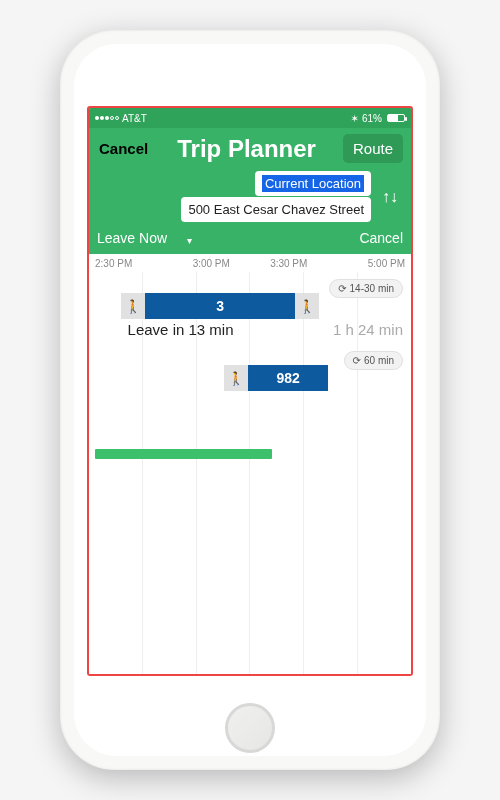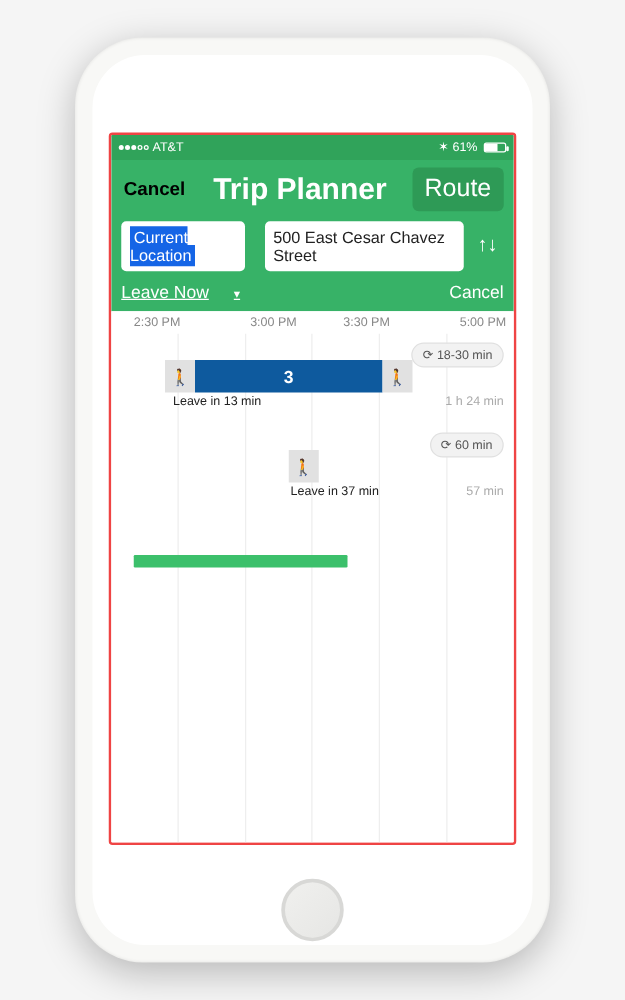--- a/index.html
+++ b/index.html
@@ -91,48 +91,47 @@
     color:#fff;
     padding: 6px 8px 8px 8px;
   }
   .header-top {
     display:flex; align-items:center; justify-content:space-between;
     margin-bottom:8px;
   }
   .title { font-size:24px; font-weight:600; }
   .btn-plain { color:#000000; font-size:15px; background:none; border:none; padding:4px 2px;font-weight:bold;}
   .btn-route {
-    background:#2e9a56; color:#fff; font-size:20px; border:none;
+    background:#2e9a56; color:#fff; font-size:15px; border:none;
     padding:6px 10px; border-radius:5px;
   }
   .inputs-row { display:flex; gap:6px; align-items:center; }
-  .inputs-col { flex:1; display:flex; flex-direction:row; gap:16px; }
+  .inputs-col { flex:1; display:flex; flex-direction:column; gap:1px;align-items:flex-end; }
   .field {
     background:#fff; border-radius:4px; padding:5px 7px;
     font-size:13px; color:#222;
   }
   .field.selected { }
   .field.selected span {
     background:#1565e6; color:#fff; padding:1px 3px;
   }
   .swap-btn {
     width:26px; display:flex; align-items:center; justify-content:center;
     color:#fff; font-size:16px;
   }
   .header-bottom {
     display:flex; justify-content:space-between; align-items:center;
     margin-top:8px; font-size:14px;
   }
-  .hb-left { display:flex; align-items:flex-end; gap:20px;text-decoration:underline;}
+  .hb-left { display:flex; align-items:flex-end; gap:20px;}
   .chev { font-size:10px; }
   
   .timeline {
     flex:1; position:relative; overflow:hidden;
     background:#fff;
-    padding-left:12px;
   }
   .time-labels {
     display:flex; font-size:10px; color:#888;
     padding:4px 0 2px 0;
   }
   .time-labels span { flex:1; text-align:center; }
   .time-labels span:first-child{ text-align:left; padding-left:6px;}
   .time-labels span:last-child{ text-align:right; padding-right:6px;}
   .grid {
     position:absolute; top:18px; bottom:0; left:0; right:0;
@@ -157,21 +156,21 @@
   .walk-seg {
     background:#e1e1e1; display:flex; align-items:center; justify-content:center;
     color:#777; font-size:13px; width:24px;
   }
   .bus-seg {
     background:#0e5a9e; color:#fff; font-weight:700;
     display:flex; align-items:center; justify-content:center;
     font-size:14px;
   }
   .row-meta {
-    position:absolute; top:36px; font-size:10px; color:#222;
+    position:absolute; top:36px; font-size:15px; color:#222;
     display:flex; width:100%; padding:0 8px; justify-content:space-between;
   }
   .row-meta .dur { color:#aaa; }
   .bike-row { position:relative; margin-top:30px; height:48px;}
   .bike-bar {
     position:absolute; left:6px; top:4px; height:10px;
     background:#3cc06b; border-radius:1px;
   }
   .bike-meta {
     position:absolute; top:18px; left:6px; font-size:11px;
@@ -249,44 +248,41 @@
             <div></div>
             <div></div>
             <div></div>
             <div></div>
             <div></div>
         </div>
 
         <div class="route-row">
           <div class="freq-pill">
             <span>⟳</span>
-            <span>18-30 min</span>
+            <span>14-30 min</span>
           </div>
           <div class="bar-wrap" style="left:10%;">
             <div class="walk-seg">🚶</div>
             <div class="bus-seg" style="width:150px;">3</div>
             <div class="walk-seg">🚶</div>
           </div>
           <div class="row-meta">
             <span style="margin-left:10%;">Leave in 13 min</span>
             <span class="dur">1 h 24 min</span>
           </div>
         </div>
 
         <div class="route-row">
           <div class="freq-pill">
             <span>⟳</span>
             <span>60 min</span>
           </div>
           <div class="bar-wrap" style="left:42%;">
             <div class="walk-seg">🚶</div>
-          </div>
-          <div class="row-meta">
-            <span style="margin-left:42%;">Leave in 37 min</span>
-            <span class="dur">57 min</span>
+            <div class="bus-seg" style="width:80px;">982</div>
           </div>
         </div>
 
         <div class="bike-row">
           <div class="bike-bar" style="width:55%;"></div>
         </div>
 
       </div>
     </div>
   </div>

